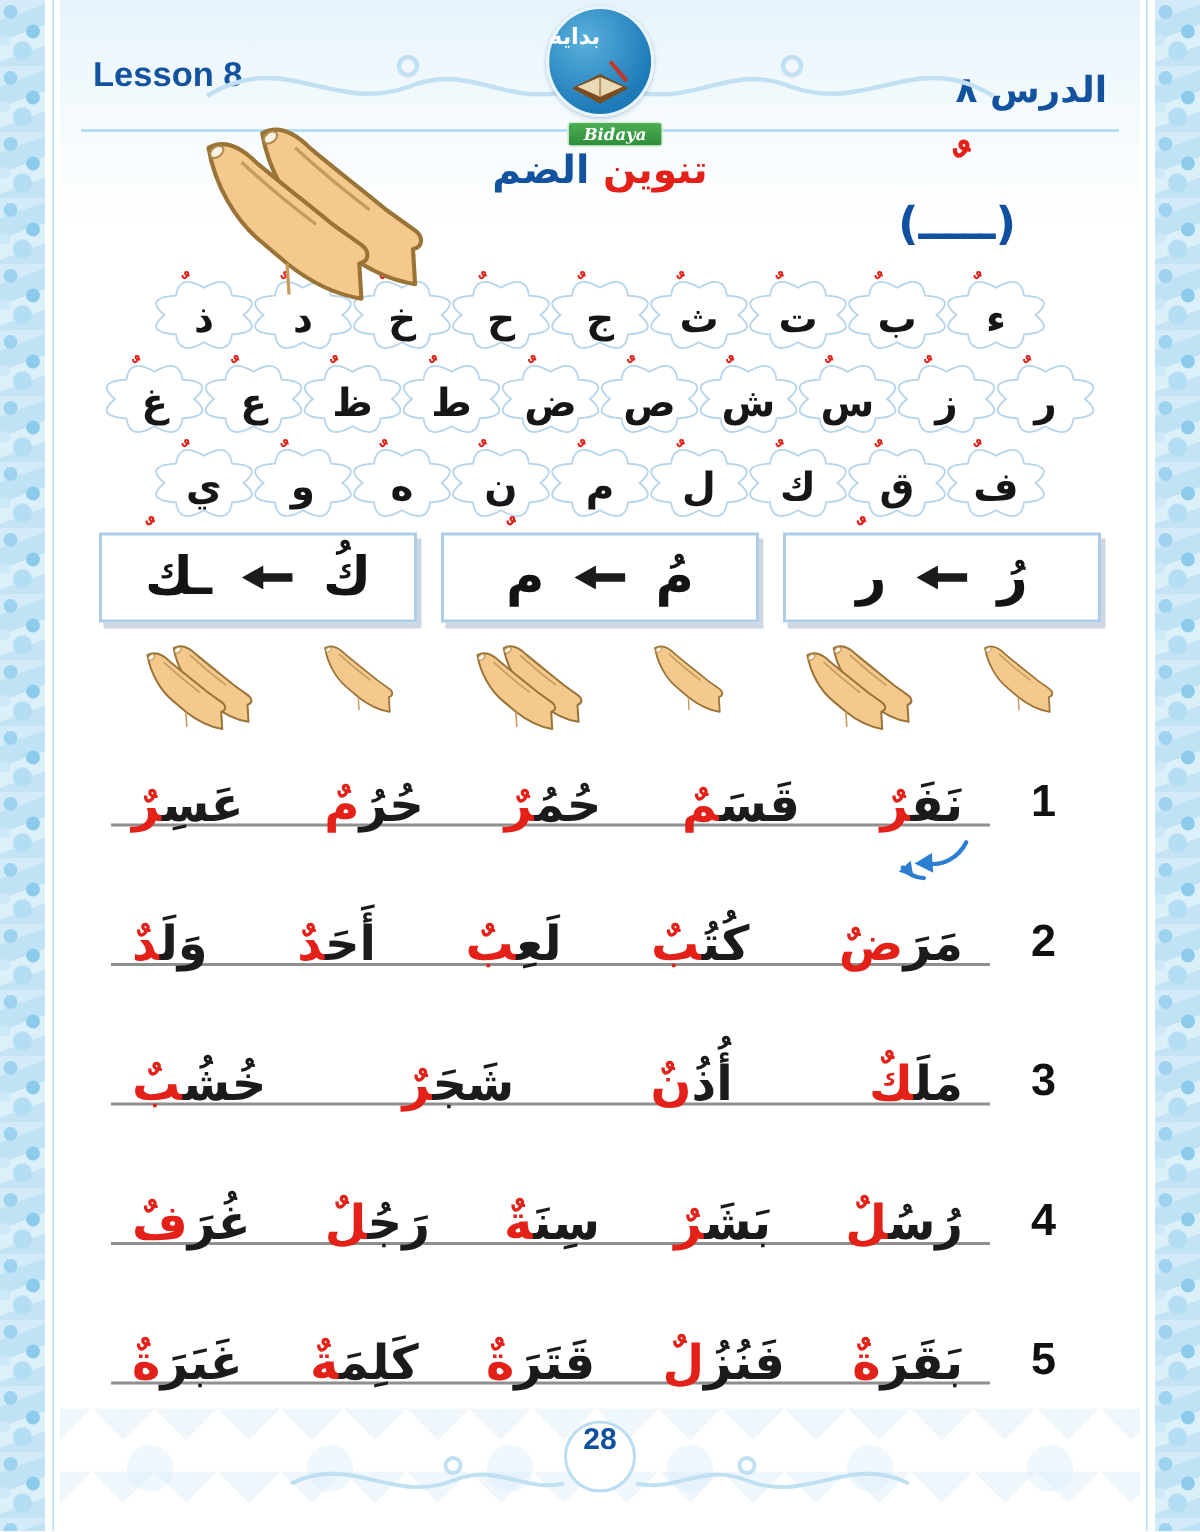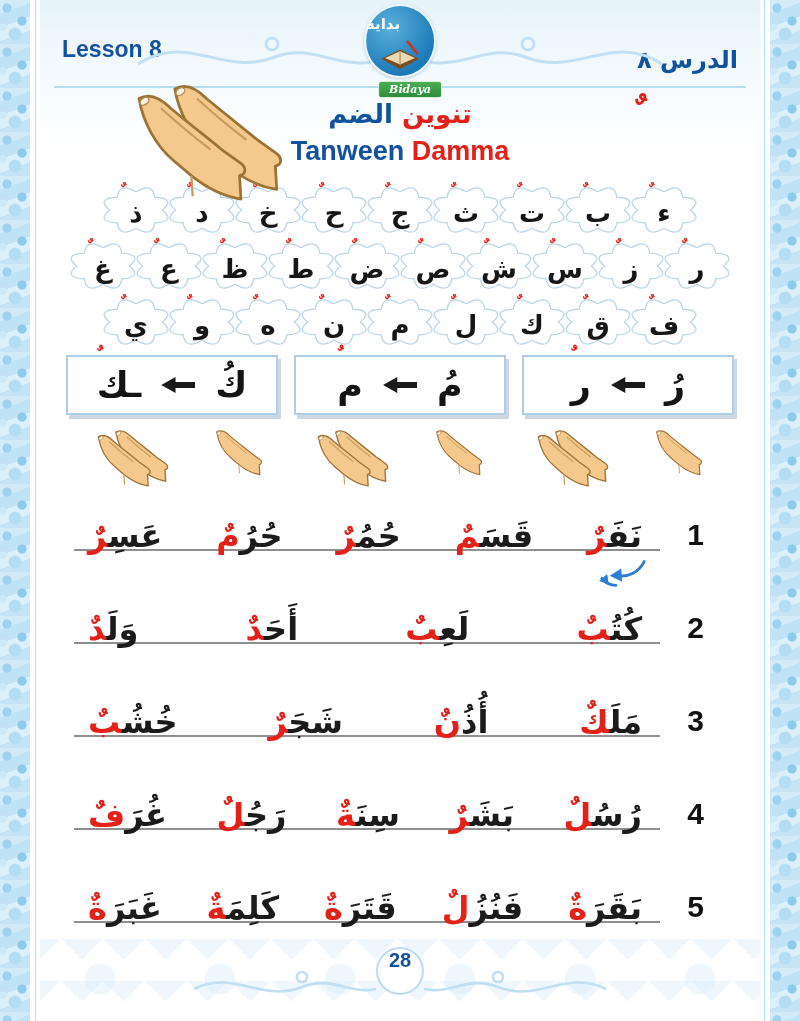--- a/index.html
+++ b/index.html
@@ -160,26 +160,23 @@
 
     <div class="title-block">
       <svg class="big-hand" viewBox="0 0 122 92" width="168" height="128">
         <use href="#hand" x="26"></use>
           <use href="#hand" y="7"></use>
       </svg>
       <div class="title-ar">
         <span class="tw1">تنوين</span>
         <span class="tw2">الضم</span>
       </div>
-      <div class="title-en">
-        <span class="te1">Tanween</span>
-        <span class="te2">Damma</span>
-      </div>
       <div class="mark-demo">
         <span class="demo-mark">&nbsp;ٌ</span>
+        <span class="demo-base">(ـــــ)</span>
       </div>
     </div>
 
     <div class="alphabet">
       <div class="alpha-row">
           <span class="bubble">
             <svg class="bubble-bg" viewBox="-6 -4 142 104">
               <use href="#cloudpath"></use>
             </svg>
             <span class="b-letter">ء</span>
@@ -452,20 +449,21 @@
             <span class="p-word"><span class="w-black">قَسَ‍</span><span class="w-red">‍مٌ</span></span>
             <span class="p-word"><span class="w-black">حُمُ‍</span><span class="w-red">‍رٌ</span></span>
             <span class="p-word"><span class="w-black">حُرُ</span><span class="w-red">مٌ</span></span>
             <span class="p-word"><span class="w-black">عَسِ‍</span><span class="w-red">‍رٌ</span></span>
           </div>
         </div>
         <div class="p-row">
           <div class="p-line"></div>
           <span class="p-num">2</span>
           <div class="p-words" dir="rtl">
+            <span class="p-word"><span class="w-black">مَرَ</span><span class="w-red">ضٌ</span></span>
             <span class="p-word"><span class="w-black">كُتُ‍</span><span class="w-red">‍بٌ</span></span>
             <span class="p-word"><span class="w-black">لَعِ‍</span><span class="w-red">‍بٌ</span></span>
             <span class="p-word"><span class="w-black">أَحَ‍</span><span class="w-red">‍دٌ</span></span>
             <span class="p-word"><span class="w-black">وَلَ‍</span><span class="w-red">‍دٌ</span></span>
           </div>
         </div>
         <div class="p-row">
           <div class="p-line"></div>
           <span class="p-num">3</span>
           <div class="p-words" dir="rtl">

